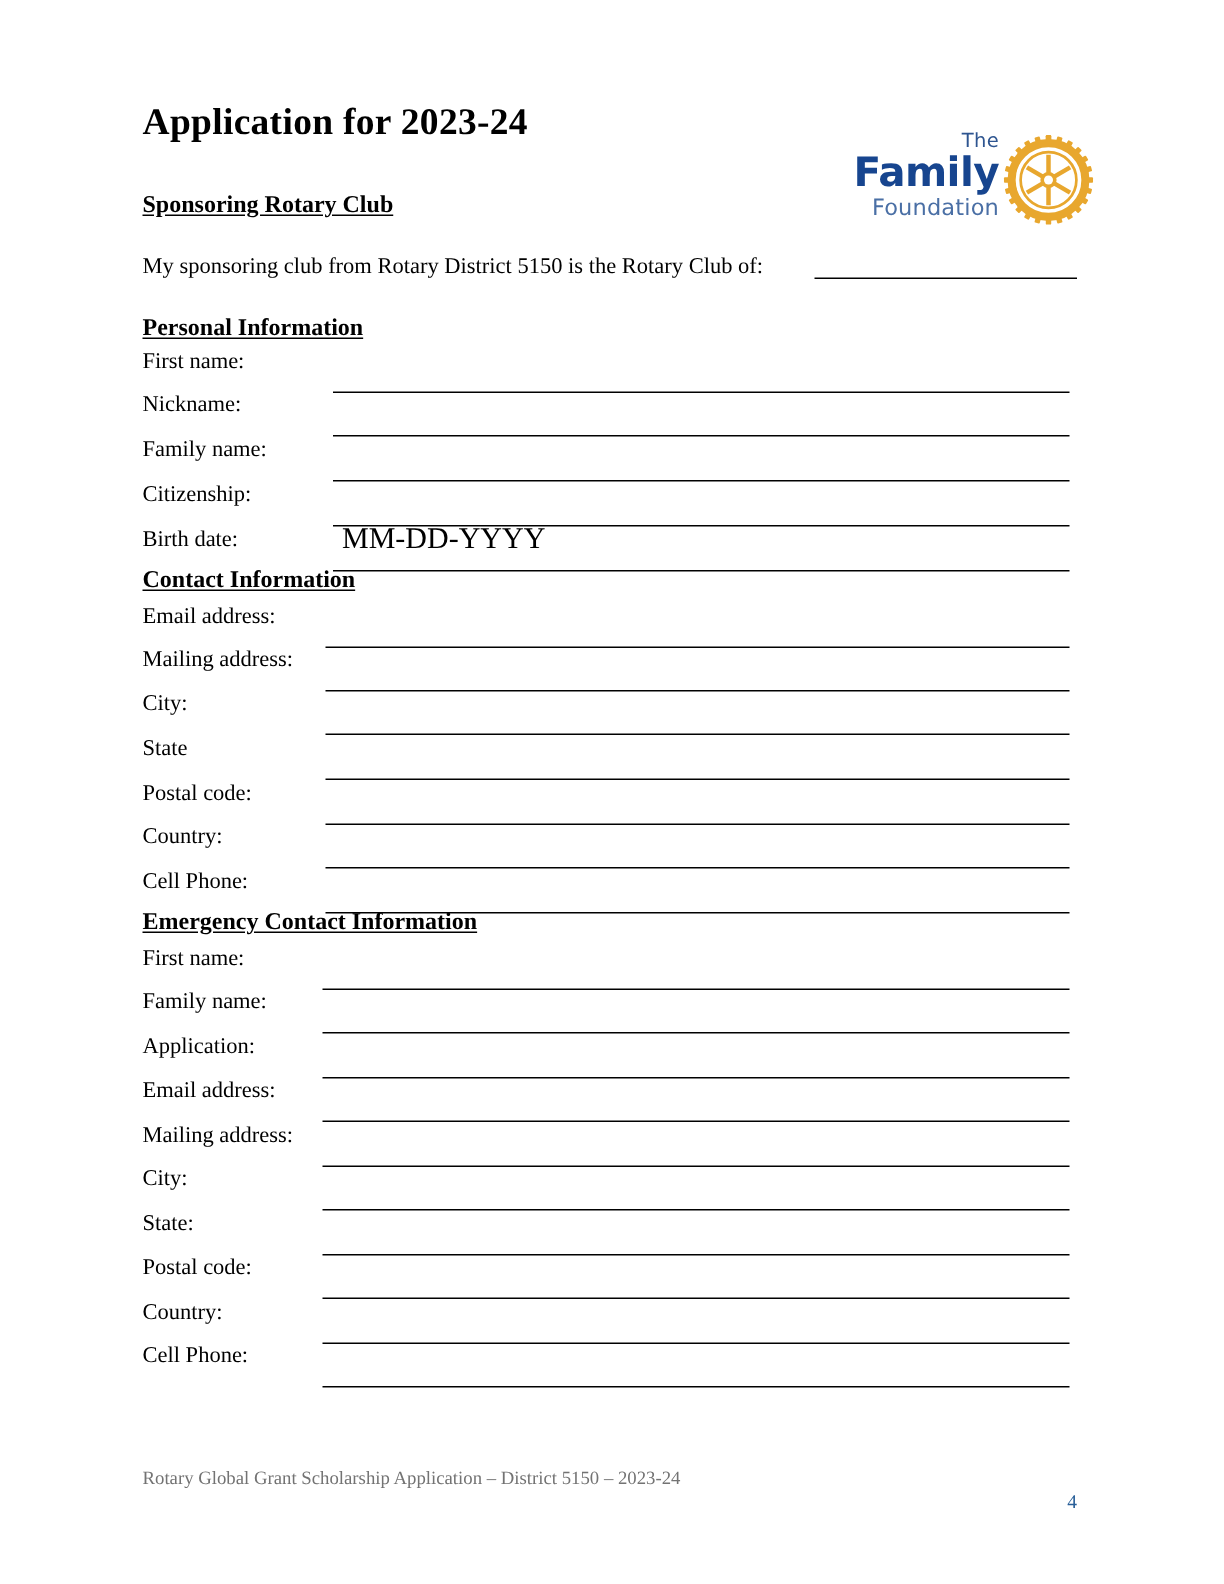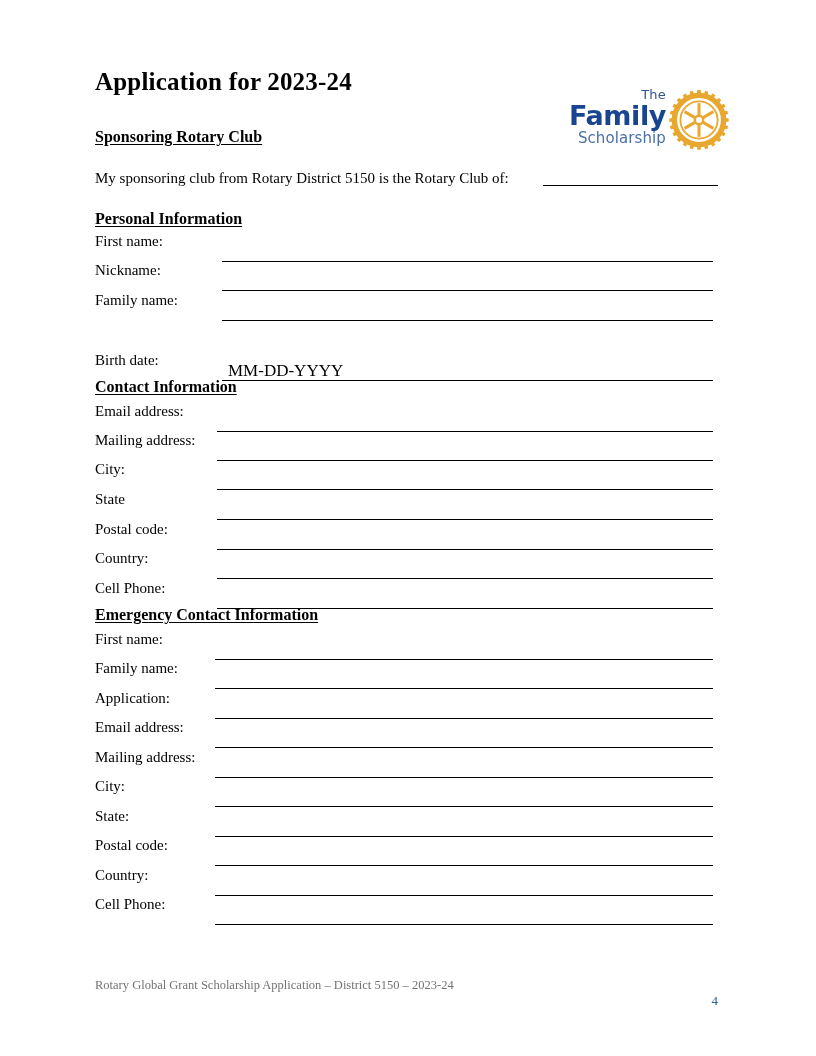--- a/index.html
+++ b/index.html
@@ -118,22 +118,22 @@
     white-space: nowrap;
   }
   .form-line {
     position: absolute;
     bottom: 0;
     border-bottom: 1.1px solid #000;
     height: 0;
   }
   .form-value {
     position: absolute;
-    bottom: 0;
-    font-size: 17px;
+    bottom: 10px;
+    font-size: 20px;
     white-space: nowrap;
   }
 
   
   .footer-text {
     position: absolute;
     left: 95px;
     top: 978px;
     font-size: 12.5px;
     color: #737373;
@@ -153,21 +153,21 @@
 <body>
 
 <div class="page">
 
   <div class="doc-title">Application for 2023-24</div>
 
   <div class="logo">
     <div class="logo-text">
       <div class="logo-the">The</div>
       <div class="logo-rotary">Family</div>
-      <div class="logo-foundation">Scholarship</div>
+      <div class="logo-foundation">Foundation</div>
     </div>
     <svg class="logo-wheel" viewBox="0 0 100 100">
       <g fill="#E8A72E">
 
         <g id="teeth">
           <rect x="47" y="0" width="6" height="10" rx="1"></rect>
         </g>
         <g>
           <rect x="47" y="0.5" width="6" height="9" rx="1" transform="rotate(0 50 50)"></rect>
           <rect x="47" y="0.5" width="6" height="9" rx="1" transform="rotate(15 50 50)"></rect>
@@ -228,20 +228,25 @@
     <span class="form-line" style="left:127px; right:0;"></span>
     <span class="form-value" style="left:133px;"></span>
   </div>
 
   <div class="form-row" style="left:95px; top:292px; width:618px;">
     <span class="form-label">Family name:</span>
     <span class="form-line" style="left:127px; right:0;"></span>
     <span class="form-value" style="left:133px;"></span>
   </div>
 
+  <div class="form-row" style="left:95px; top:322px; width:618px;">
+    <span class="form-label">Citizenship:</span>
+    <span class="form-line" style="left:127px; right:0;"></span>
+    <span class="form-value" style="left:133px;"></span>
+  </div>
 
   <div class="form-row" style="left:95px; top:352px; width:618px;">
     <span class="form-label">Birth date:</span>
     <span class="form-line" style="left:127px; right:0;"></span>
     <span class="form-value" style="left:133px;">MM-DD-YYYY</span>
   </div>
 
   <div class="section-head" style="top:378px;">Contact Information</div>
 
   <div class="form-row" style="left:95px; top:403px; width:618px;">

